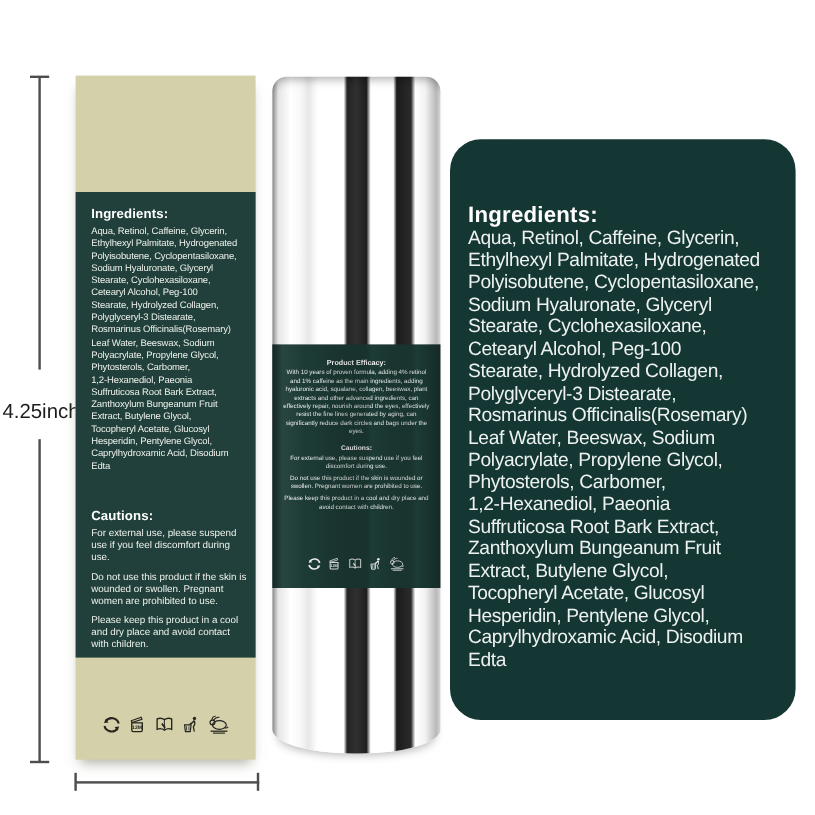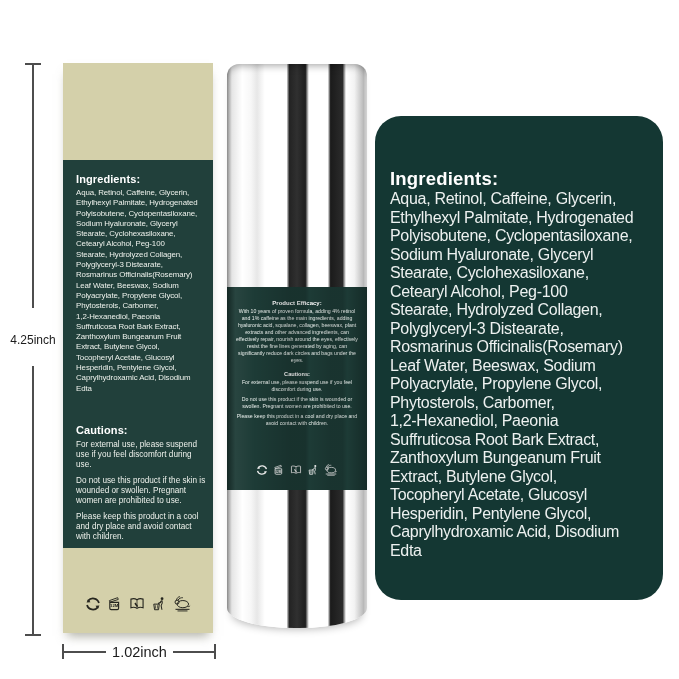--- a/index.html
+++ b/index.html
@@ -9,21 +9,21 @@
     font-family:"Liberation Sans", sans-serif;overflow:hidden;
   }
   
   .dim{position:absolute;background:#4d4d4d;}
   .vtick-top{left:25px;top:63px;width:16px;height:2px;}
   .vseg1{left:32px;top:64px;width:2px;height:244px;}
   .vseg2{left:32px;top:366px;width:2px;height:269px;}
   .vtick-bot{left:25px;top:634px;width:16px;height:2px;}
   .vdim-label{
     position:absolute;left:2px;top:333px;width:62px;
-    font-size:12px;color:#1c1c1c;background:#fff;text-align:center;
+    font-size:17px;color:#1c1c1c;background:#fff;text-align:center;
   }
   .htick-l{left:62px;top:644px;width:2px;height:15px;}
   .htick-r{left:214px;top:644px;width:2px;height:15px;}
   .hseg{left:63px;top:651px;width:153px;height:2px;}
   .hdim-label{
     position:absolute;left:63px;top:644px;width:153px;text-align:center;
     font-size:14.5px;color:#1c1c1c;
   }
   .hdim-label span{background:#fff;padding:0 6px;}
   
@@ -134,21 +134,20 @@
 <div id="stage">
 
   <div class="dim vtick-top"></div>
   <div class="dim vseg1"></div>
   <div class="vdim-label">4.25inch</div>
   <div class="dim vseg2"></div>
   <div class="dim vtick-bot"></div>
 
   <div class="dim htick-l"></div>
   <div class="dim hseg"></div>
-  <div class="hdim-label"><span>1.02inch</span></div>
   <div class="dim htick-r"></div>
 
   <div class="box">
     <div class="box-label">
       <h3>Ingredients:</h3>
       <div class="box-ing">Aqua, Retinol, Caffeine, Glycerin,
 Ethylhexyl Palmitate, Hydrogenated
 Polyisobutene, Cyclopentasiloxane,
 Sodium Hyaluronate, Glyceryl
 Stearate, Cyclohexasiloxane,

